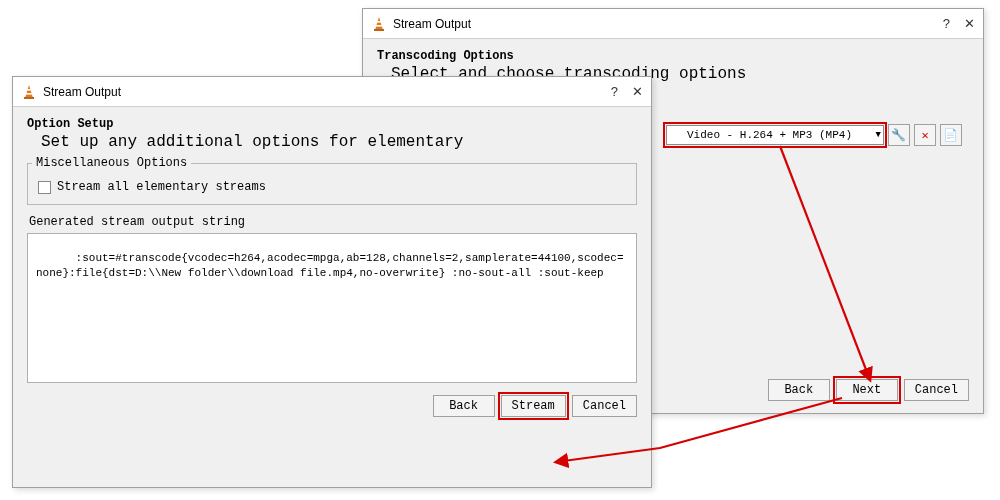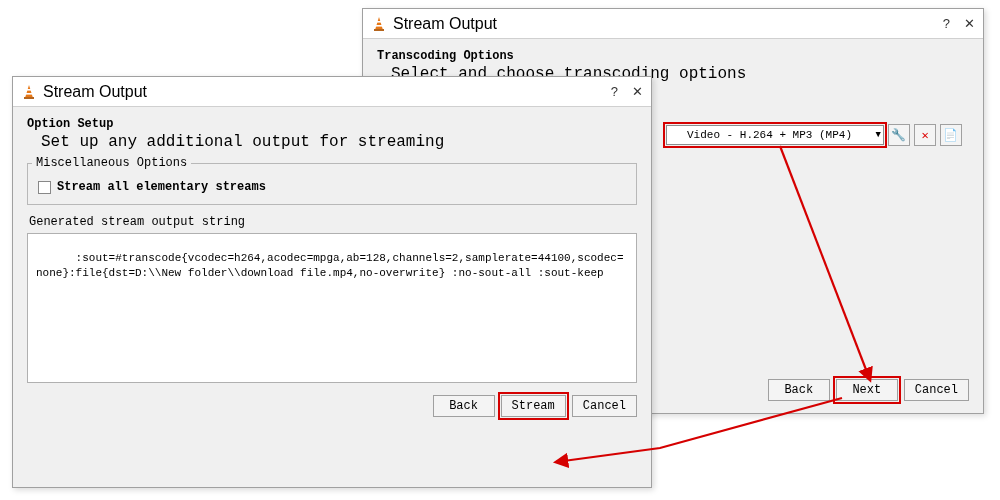--- a/index.html
+++ b/index.html
@@ -28,21 +28,21 @@
     padding: 0 8px;
   }
   .titlebar .icon-cone {
     width: 16px; height: 16px;
     margin-right: 6px;
     display: inline-block;
   }
   .titlebar .title {
     flex: 1;
     font-family: "Segoe UI", Tahoma, sans-serif;
-    font-size: 16px;
+    font-size: 12px;
     color: #000;
   }
   .titlebar .winbtns {
     display: flex;
     align-items: center;
     gap: 14px;
     font-family: "Segoe UI", sans-serif;
     font-size: 13px;
     color: #333;
   }
@@ -69,21 +69,20 @@
     top: -8px;
     left: 4px;
     background: #f0f0f0;
     padding: 0 4px;
     font-size: 12px;
   }
   .checkbox-row {
     display: flex;
     align-items: flex-end;
     gap: 6px;
-    font-weight: bold;
   }
   .checkbox-box {
     width: 13px; height: 13px;
     border: 1px solid #888;
     background: #fff;
   }
   .textarea-box {
     width: 100%;
     height: 150px;
     border: 1px solid #b0b0b0;
@@ -220,21 +219,21 @@
         </svg>
     </span>
     <span class="title">Stream Output</span>
     <div class="winbtns">
       <span>?</span>
       <span>✕</span>
     </div>
   </div>
   <div class="body-area">
     <div class="heading">Option Setup</div>
-    <div class="subheading">Set up any additional output for streaming</div>
+    <div class="subheading">Set up any additional options for elementary</div>
 
     <div class="groupbox">
       <span class="legend">Miscellaneous Options</span>
       <div class="checkbox-row">
         <span class="checkbox-box"></span>
         <span>Stream all elementary streams</span>
       </div>
     </div>
 
     <div style="font-size:12px; margin:2px 0 4px 2px;">Generated stream output string</div>

